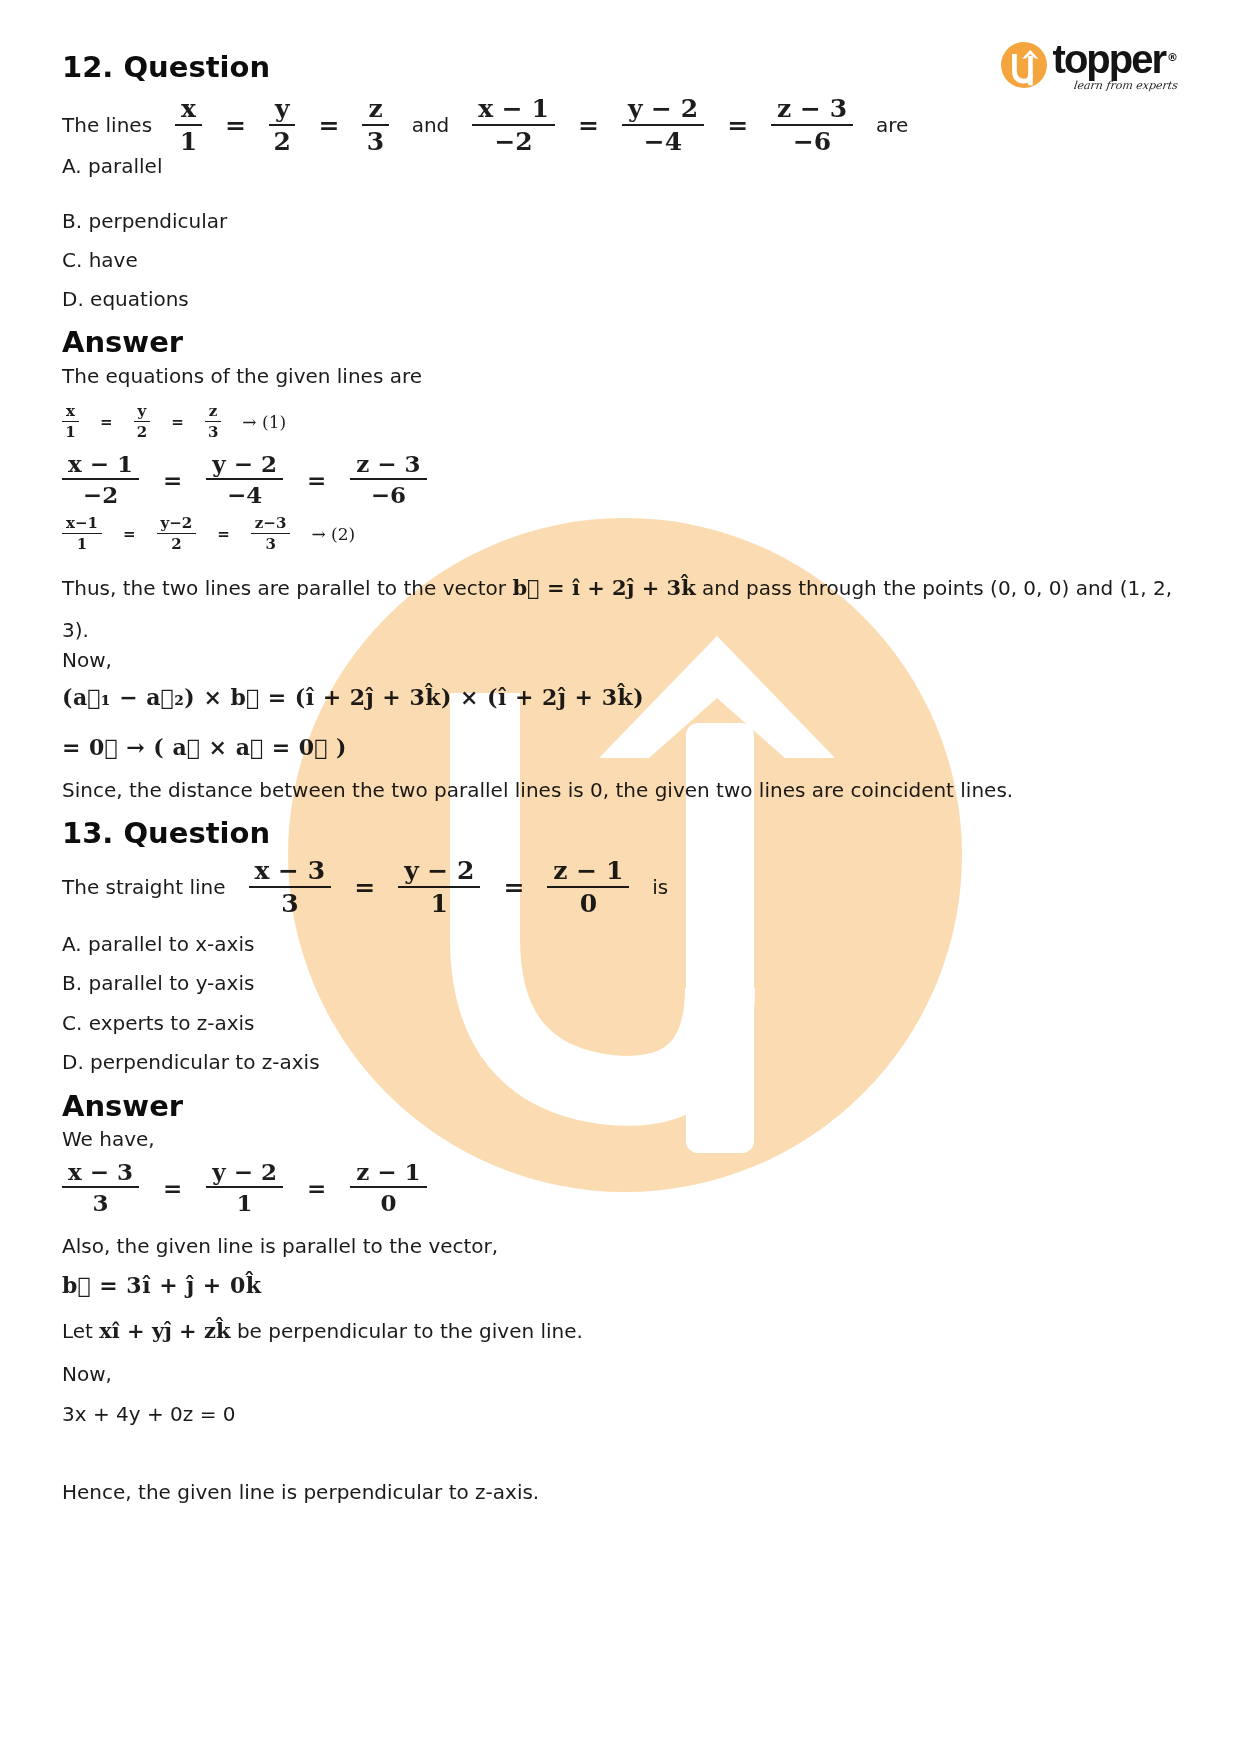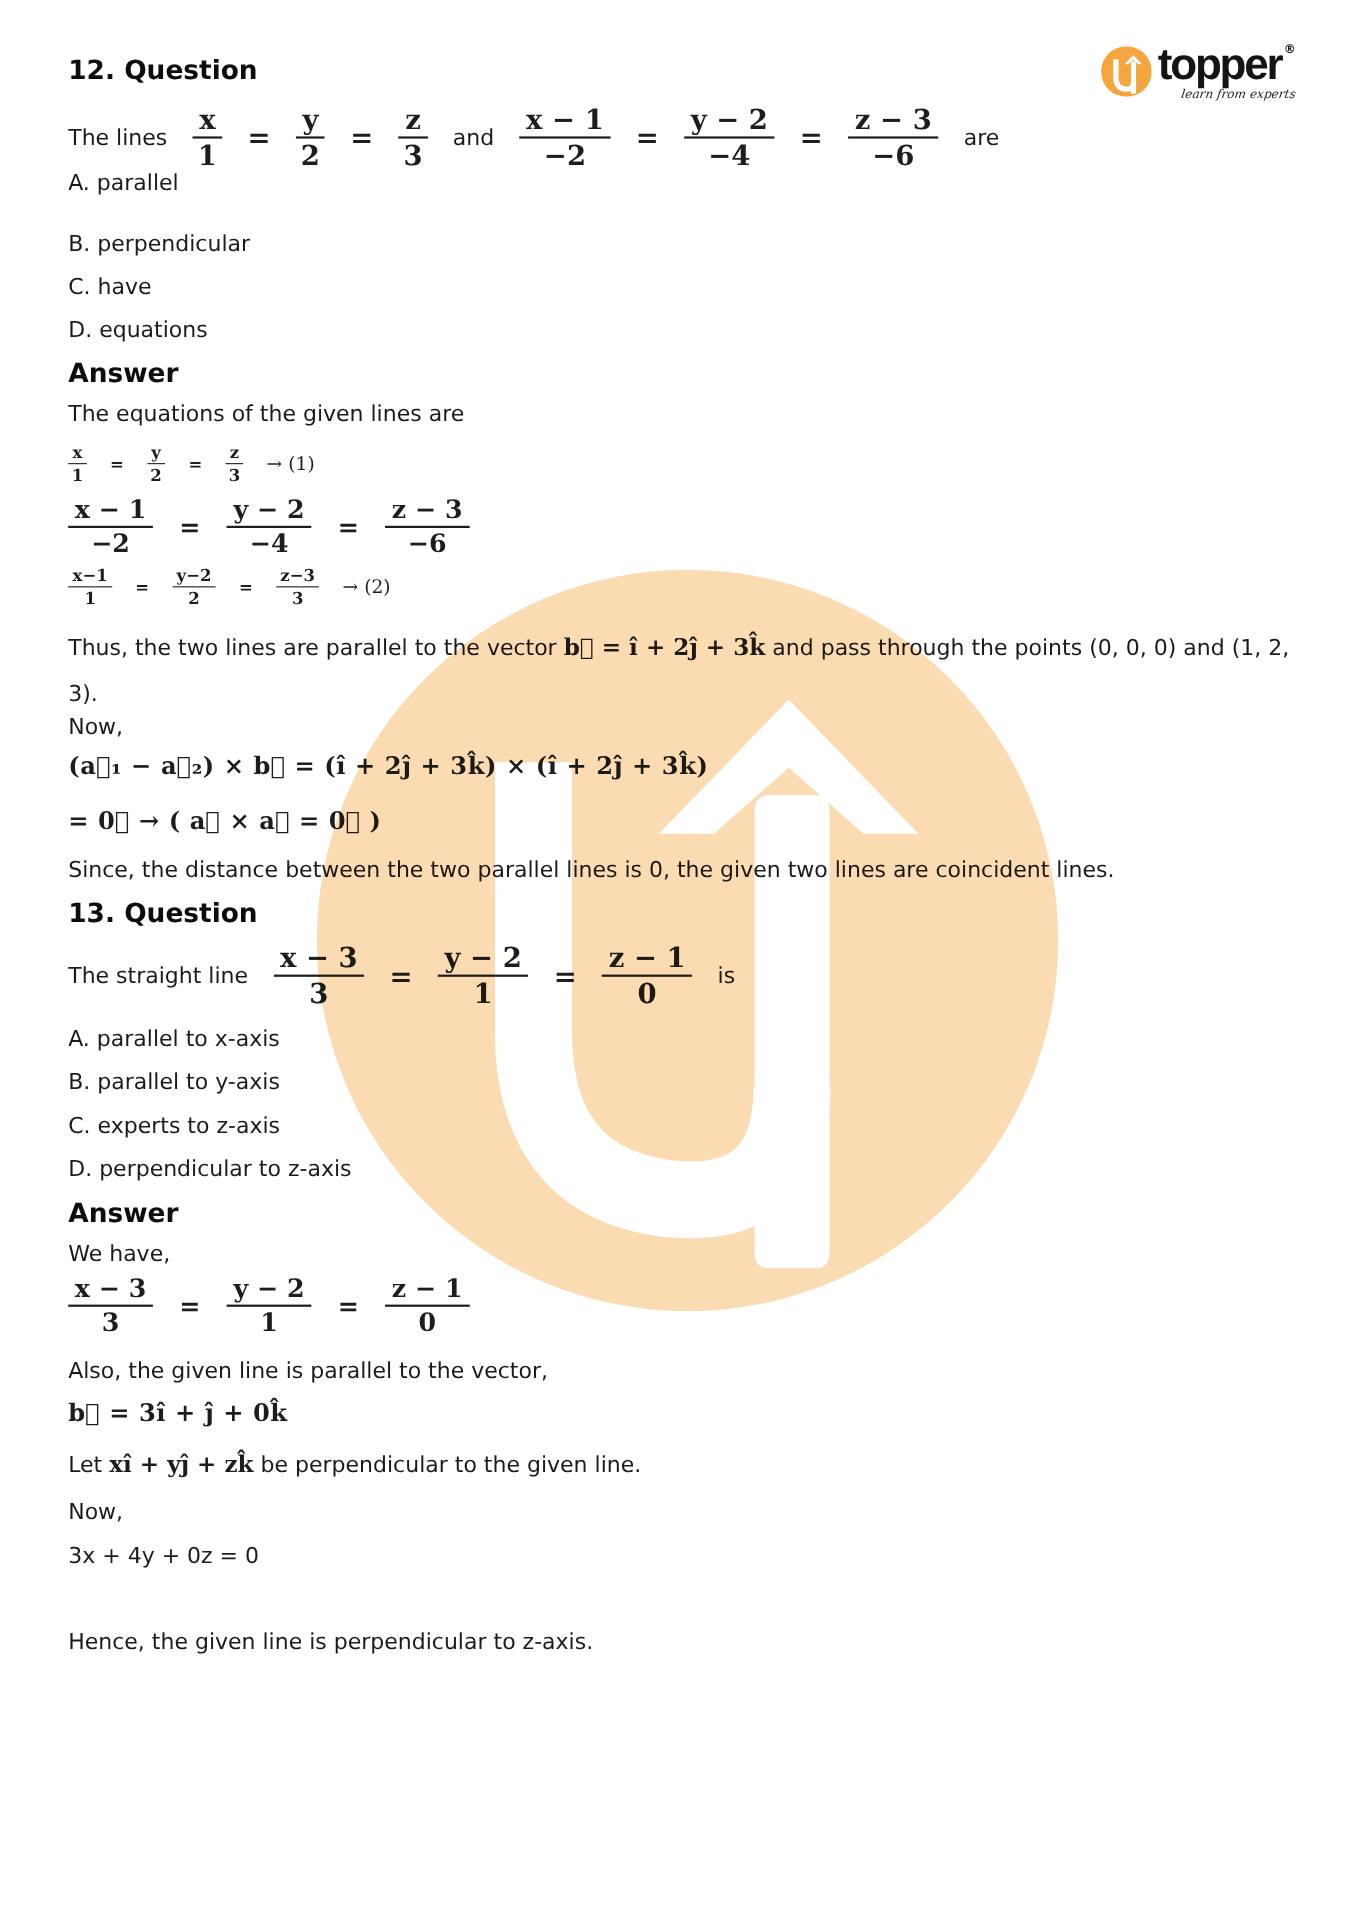--- a/index.html
+++ b/index.html
@@ -15,33 +15,33 @@
   .watermark{
     position:absolute;left:288px;top:518px;width:674px;height:674px;
     z-index:10;mix-blend-mode:multiply;pointer-events:none;
   }
   .watermark svg{display:block;width:100%;height:100%;}
   
   .logo{position:absolute;top:42px;right:62px;display:flex;align-items:flex-start;z-index:2;}
   .logo-glyph{width:46px;height:46px;margin-right:6px;}
   .logo-glyph svg{display:block;width:100%;height:100%;}
   .logo-text-wrap{display:flex;flex-direction:column;align-items:flex-end;}
-  .logo-row{display:flex;align-items:flex-start;line-height:1;}
+  .logo-row{display:flex;align-items:center;line-height:1;}
   .logo-brand{
     font-family:"Liberation Sans","DejaVu Sans",sans-serif;
     font-weight:800;font-size:40px;letter-spacing:-2px;color:#141414;line-height:0.85;
   }
   .logo-reg{font-size:11px;font-weight:bold;color:#141414;margin-left:2px;margin-top:-3px;}
   .logo-tagline{
     font-family:"DejaVu Serif","Liberation Serif",serif;font-style:italic;
     font-size:11px;color:#222;margin-top:3px;transform:skewX(-8deg);
   }
   
   .blk{position:absolute;left:62px;white-space:nowrap;z-index:1;}
-  .h{font-size:24px;font-weight:bold;color:#0d0d0d;}
+  .h{font-size:29px;font-weight:bold;color:#0d0d0d;}
   .t{font-size:20px;color:#1b1b1b;}
   .m{font-family:"DejaVu Serif","Liberation Serif",serif;font-weight:bold;color:#1d1d1d;}
   
   .eqrow{display:flex;align-items:center;z-index:1;gap:14px;}
   .frac{display:inline-flex;flex-direction:column;align-items:center;
         font-family:"DejaVu Serif","Liberation Serif",serif;font-weight:bold;color:#1d1d1d;}
   .frac .num{display:block;border-bottom:2px solid #1d1d1d;padding:0 6px 1px 6px;}
   .frac .den{display:block;padding-top:1px;}
   .meq{font-family:"DejaVu Serif","Liberation Serif",serif;font-weight:bold;color:#1d1d1d;}
   .qline{font-size:20px;}

